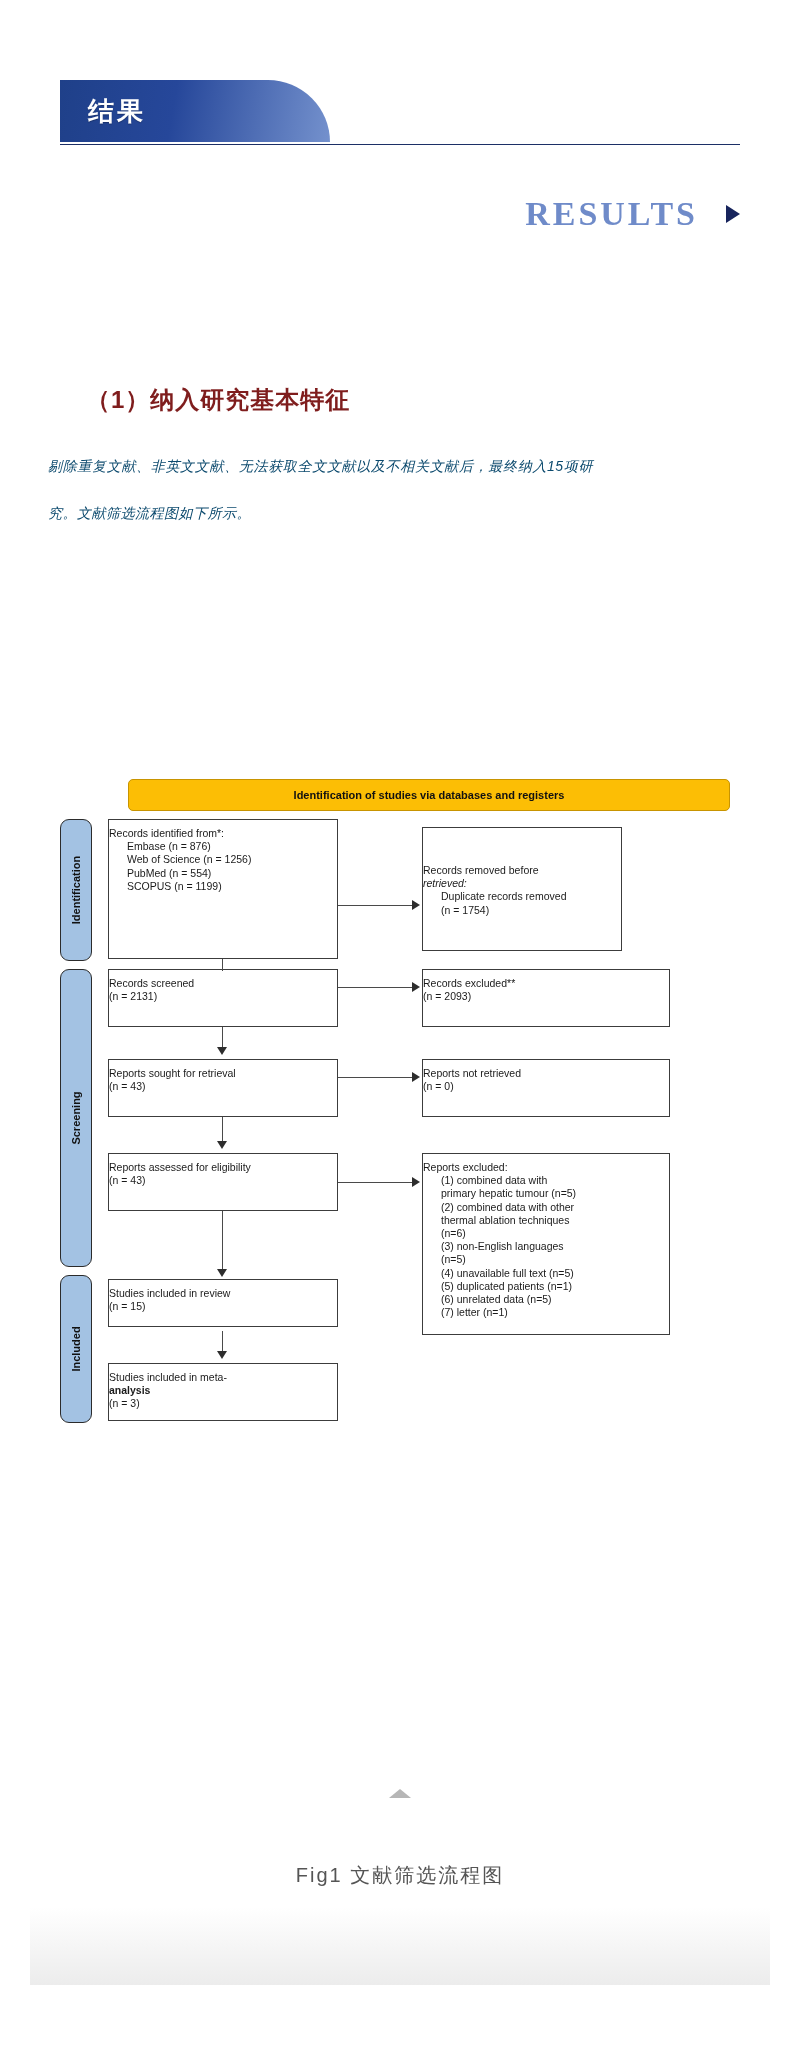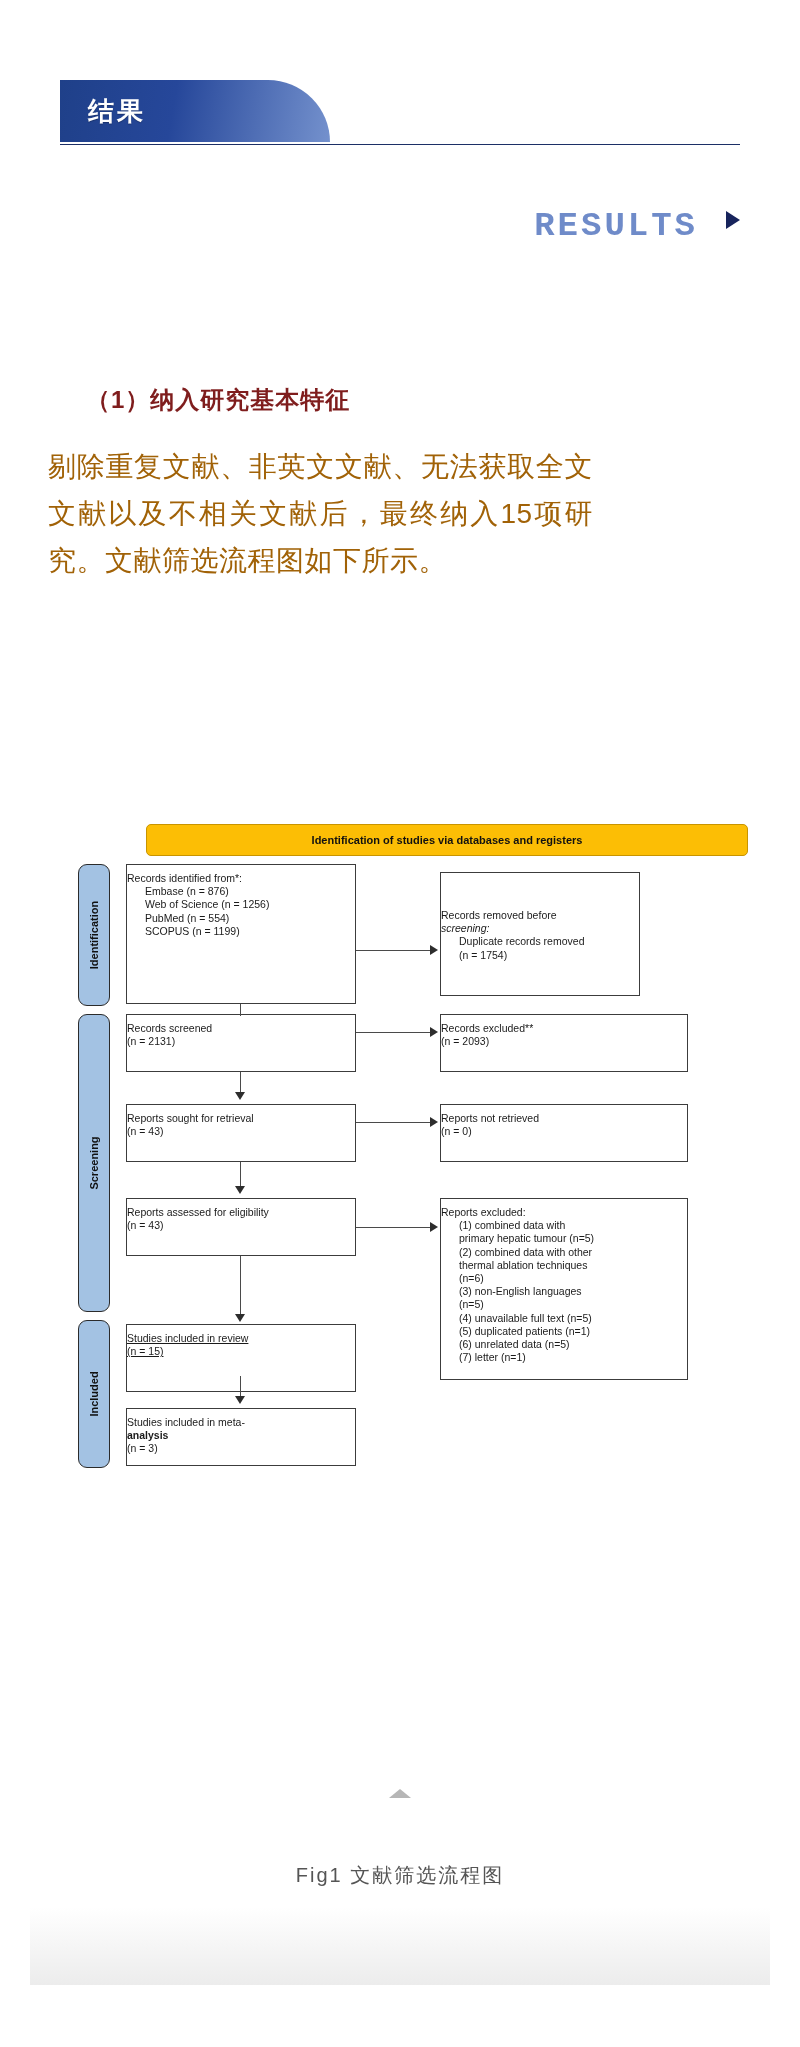--- a/index.html
+++ b/index.html
@@ -34,49 +34,48 @@
     position:absolute;left:0;top:64px;width:680px;height:0;
     border-top:1.6px solid #1c2f66;
   }
 
   
   .results-row{
     position:absolute;left:60px;top:195px;width:680px;
     display:flex;align-items:center;justify-content:flex-end;
   }
   .results-text{
-    font-family:Liberation Mono, monospace;
-    font-weight:bold;font-size:34px;letter-spacing:3px;color:#6f8bc9;margin-top:12px;
+    font-family:Liberation Serif, serif;
+    font-weight:bold;font-size:34px;letter-spacing:3px;color:#6f8bc9;
   }
   .results-arrow{
     margin-left:28px;width:0;height:0;
     border-left:14px solid #17245c;
     border-top:9px solid transparent;
     border-bottom:9px solid transparent;
   }
 
   
   .sub-head{
     position:absolute;left:48px;top:384px;width:700px;
     font-size:24px;font-weight:bold;color:#7f1d1d;
     font-family:"Liberation Sans","DejaVu Sans",sans-serif;
     letter-spacing:1px;
     margin-left:38px;
   }
   .para{
     position:absolute;left:48px;top:443px;width:545px;
-    font-size:28px;color:#a16207;line-height:47px;
-    letter-spacing:.5px;text-align:justify;
+    font-size:14px;color:#0c4a6e;line-height:47px;
+    letter-spacing:.5px;text-align:justify;font-style:italic;
   }
 
   
   .flow{
-    position:absolute;left:60px;top:824px;width:680px;height:700px;
+    position:absolute;left:60px;top:779px;width:680px;height:700px;
     font-family:"Liberation Sans","DejaVu Sans",sans-serif;
-    margin-left:18px;
   }
   .fl-header{
     position:absolute;left:68px;top:0;width:600px;height:30px;
     background:#fcbe05;border:1px solid #c89400;border-radius:5px;
     display:flex;align-items:center;justify-content:center;
     font-size:11px;font-weight:bold;color:#111;
   }
   .stage{
     position:absolute;width:30px;background:#a3c2e3;
     border:1.5px solid #2b2b2b;border-radius:9px;
@@ -166,21 +165,21 @@
 
     <div class="box" style="left:48px;top:40px;width:230px;height:140px;">
       <span>Records identified from*:</span>
       <span class="ind">Embase (n = 876)</span>
       <span class="ind">Web of Science (n = 1256)</span>
       <span class="ind">PubMed (n = 554)</span>
       <span class="ind">SCOPUS (n = 1199)</span>
     </div>
     <div class="box" style="left:362px;top:48px;width:200px;height:124px;padding-top:36px;">
       <span>Records removed before</span>
-      <em style="display:block;">screening:</em>
+      <em style="display:block;">retrieved:</em>
       <span class="ind">Duplicate records removed</span>
       <span class="ind">(n = 1754)</span>
     </div>
     <div class="ln h" style="left:278px;top:126px;width:74px;"></div>
     <div class="arrow-r" style="left:352px;top:121px;"></div>
 
     <div class="box" style="left:48px;top:190px;width:230px;height:58px;">
       <span>Records screened</span>
       <span style="display:block;">(n = 2131)</span>
     </div>
@@ -223,21 +222,21 @@
       <span class="ind">(4) unavailable full text (n=5)</span>
       <span class="ind">(5) duplicated patients (n=1)</span>
       <span class="ind">(6) unrelated data (n=5)</span>
       <span class="ind">(7) letter (n=1)</span>
     </div>
     <div class="ln h" style="left:278px;top:403px;width:74px;"></div>
     <div class="arrow-r" style="left:352px;top:398px;"></div>
     <div class="ln v" style="left:162px;top:432px;height:62px;"></div>
     <div class="arrow-d" style="left:157px;top:490px;"></div>
 
-    <div class="box" style="left:48px;top:500px;width:230px;height:68px;text-decoration:underline;">
+    <div class="box" style="left:48px;top:500px;width:230px;height:48px;">
       <span>Studies included in review</span>
       <span style="display:block;">(n = 15)</span>
     </div>
     <div class="ln v" style="left:162px;top:552px;height:24px;"></div>
     <div class="arrow-d" style="left:157px;top:572px;"></div>
 
     <div class="box" style="left:48px;top:584px;width:230px;height:58px;">
       <span>Studies included in meta-</span>
       <span style="display:block;font-weight:bold;">analysis</span>
       <span style="display:block;">(n = 3)</span>

